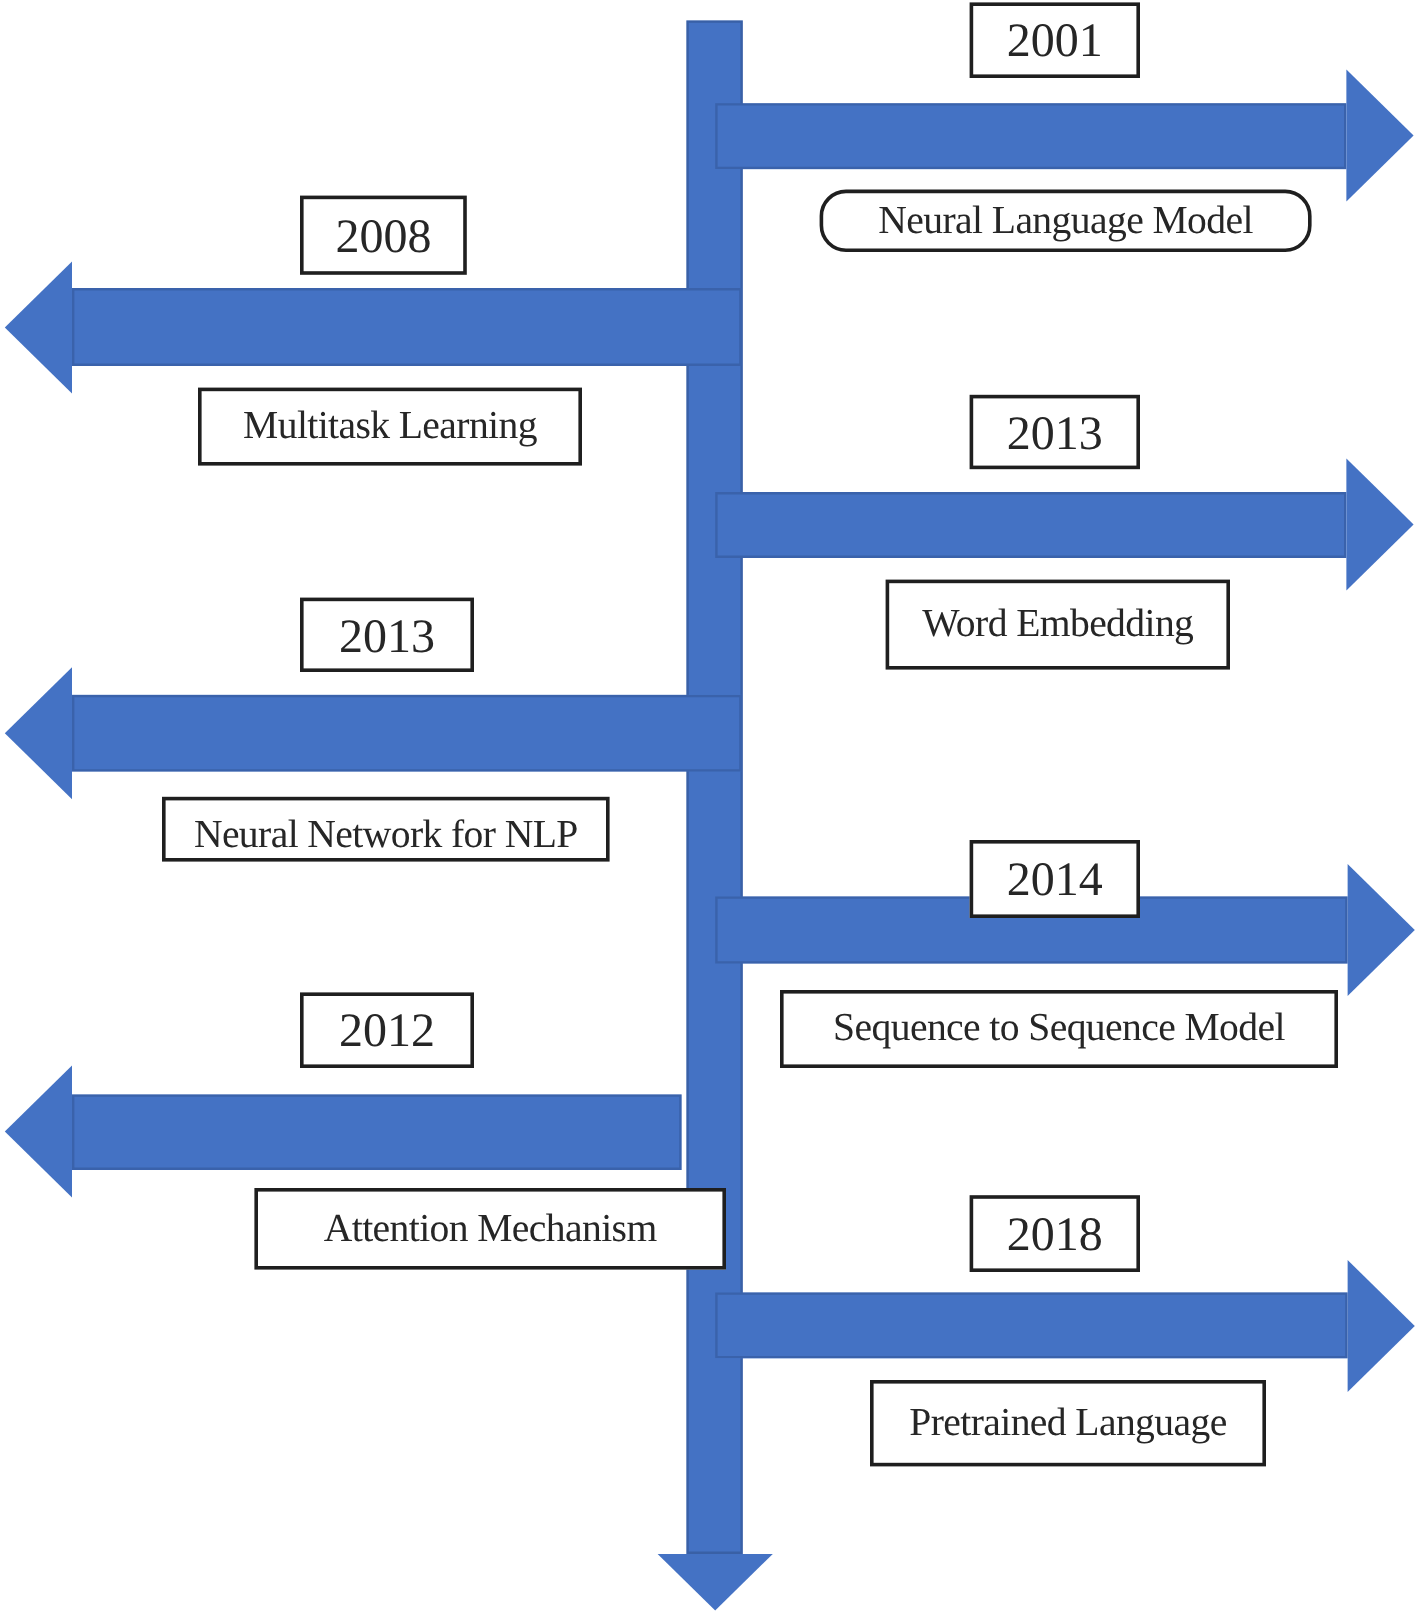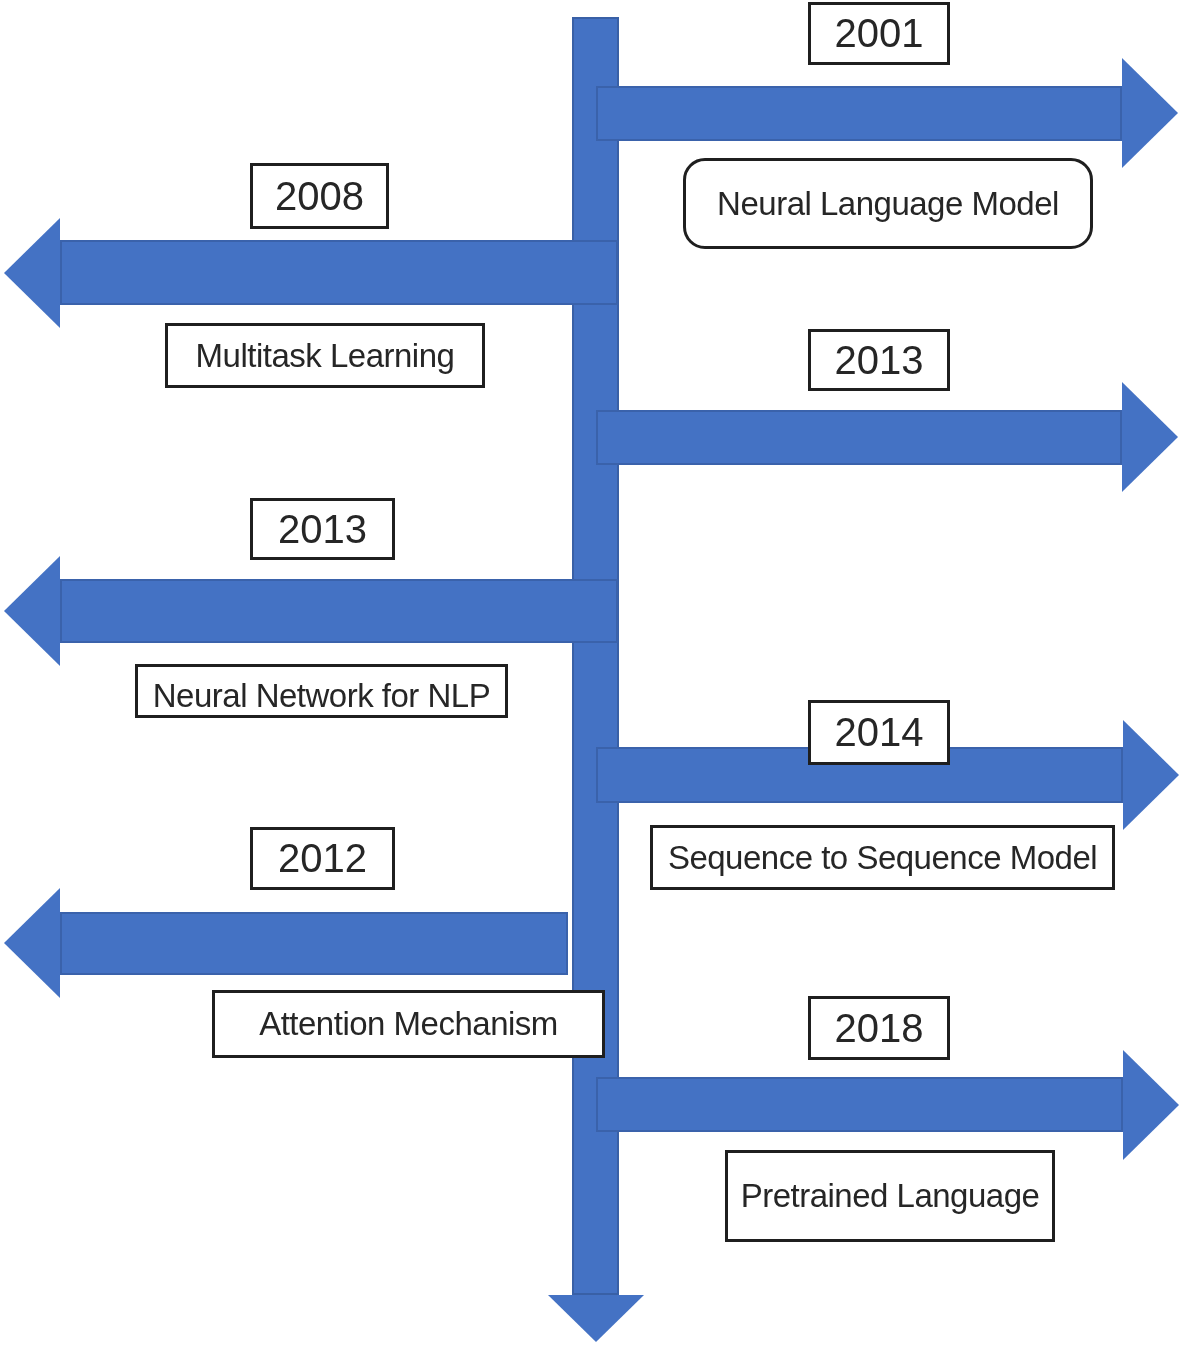--- a/index.html
+++ b/index.html
@@ -4,21 +4,21 @@
 <style>
   html, body { margin: 0; padding: 0; background: #ffffff; }
   #canvas {
     position: relative;
     width: 1181px;
     height: 1346px;
     background: #ffffff;
     font-family: "Liberation Sans", sans-serif;
     overflow: hidden;
   }
-  .abs { position: absolute; }
+  .abs { position: absolute; font-family: Liberation Serif, serif; }
 
   
   .spine-shaft {
     left: 572px; top: 17px; width: 47px; height: 1278px;
     background: #4472C4;
     box-shadow: inset 0 0 0 2px rgba(37,64,112,0.35);
   }
   .spine-head {
     left: 548px; top: 1295px; width: 0; height: 0;
     border-left: 48px solid transparent;
@@ -55,21 +55,21 @@
     color: #262626;
     white-space: nowrap;
   }
   .year-box  { font-size: 40px; }
   .label-box { font-size: 33px; letter-spacing: -0.5px; }
 
   
   .r1-year  { left: 808px; top: 2px;    width: 142px; height: 63px; }
   .r1-shaft { left: 596px; top: 86px;   width: 526px; height: 55px; }
   .r1-head  { left: 1122px; top: 58px; }
-  .r1-label { left: 683px; top: 158px;  width: 410px; height: 91px; border-radius: 22px; }
+  .r1-label { left: 683px; top: 158px;  width: 410px; height: 52px; border-radius: 22px; }
 
   
   .r2-year  { left: 250px; top: 163px;  width: 139px; height: 66px; }
   .r2-shaft { left: 60px;  top: 240px;  width: 558px; height: 65px; }
   .r2-head  { left: 4px;   top: 218px; }
   .r2-label { left: 165px; top: 323px;  width: 320px; height: 65px; }
 
   
   .r3-year  { left: 808px; top: 329px;  width: 142px; height: 62px; }
   .r3-shaft { left: 596px; top: 410px;  width: 526px; height: 55px; }
@@ -91,21 +91,21 @@
   
   .r6-year  { left: 250px; top: 827px;  width: 145px; height: 63px; }
   .r6-shaft { left: 60px;  top: 912px;  width: 508px; height: 63px; }
   .r6-head  { left: 4px;   top: 888px; }
   .r6-label { left: 168px; top: 990px;  width: 393px; height: 68px; margin-left: 44px; }
 
   
   .r7-year  { left: 808px; top: 996px;  width: 142px; height: 64px; }
   .r7-shaft { left: 596px; top: 1077px; width: 527px; height: 55px; }
   .r7-head  { left: 1123px; top: 1050px; }
-  .r7-label { left: 725px; top: 1150px; width: 330px; height: 92px; }
+  .r7-label { left: 725px; top: 1150px; width: 330px; height: 72px; }
 </style>
 </head>
 <body>
 
 <div id="canvas">
 
   <div class="abs spine-shaft"></div>
   <div class="abs spine-head"></div>
 
   <div class="abs shaft r1-shaft"></div>
@@ -123,20 +123,23 @@
     <span>2008</span>
   </div>
   <div class="abs label-box r2-label">
     <span>Multitask Learning</span>
   </div>
 
   <div class="abs shaft r3-shaft"></div>
   <div class="abs head-right r3-head"></div>
   <div class="abs year-box r3-year">
     <span>2013</span>
+  </div>
+  <div class="abs label-box r3-label">
+    <span>Word Embedding</span>
   </div>
 
   <div class="abs shaft r4-shaft"></div>
   <div class="abs head-left r4-head"></div>
   <div class="abs year-box r4-year">
     <span>2013</span>
   </div>
   <div class="abs label-box r4-label">
     <span>Neural Network for NLP</span>
   </div>

